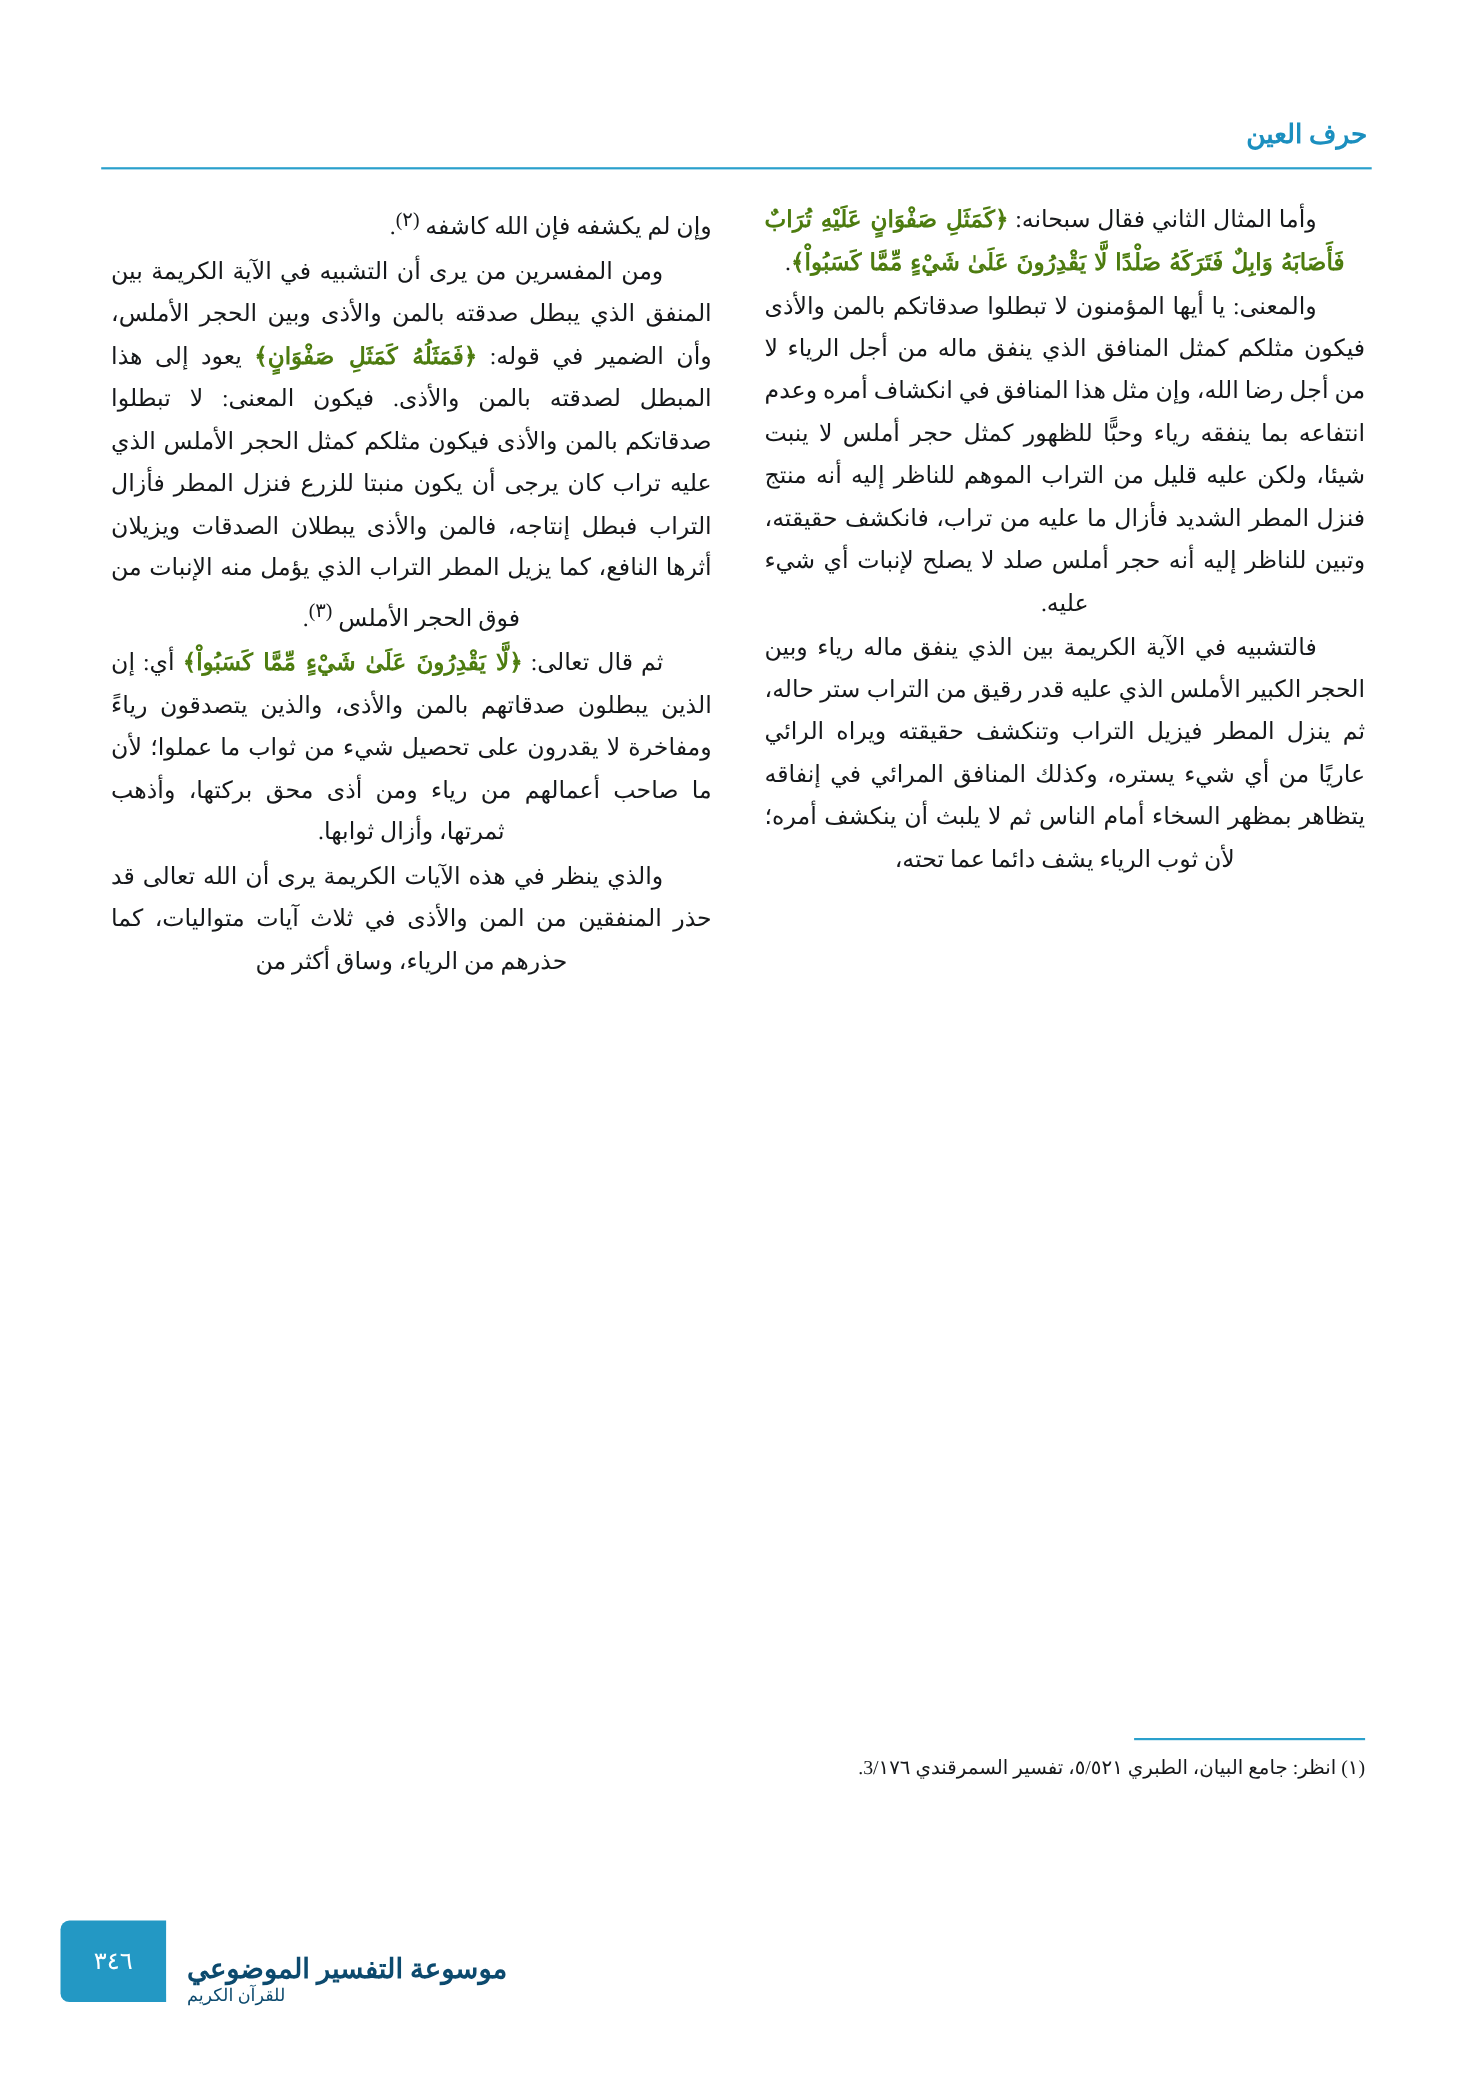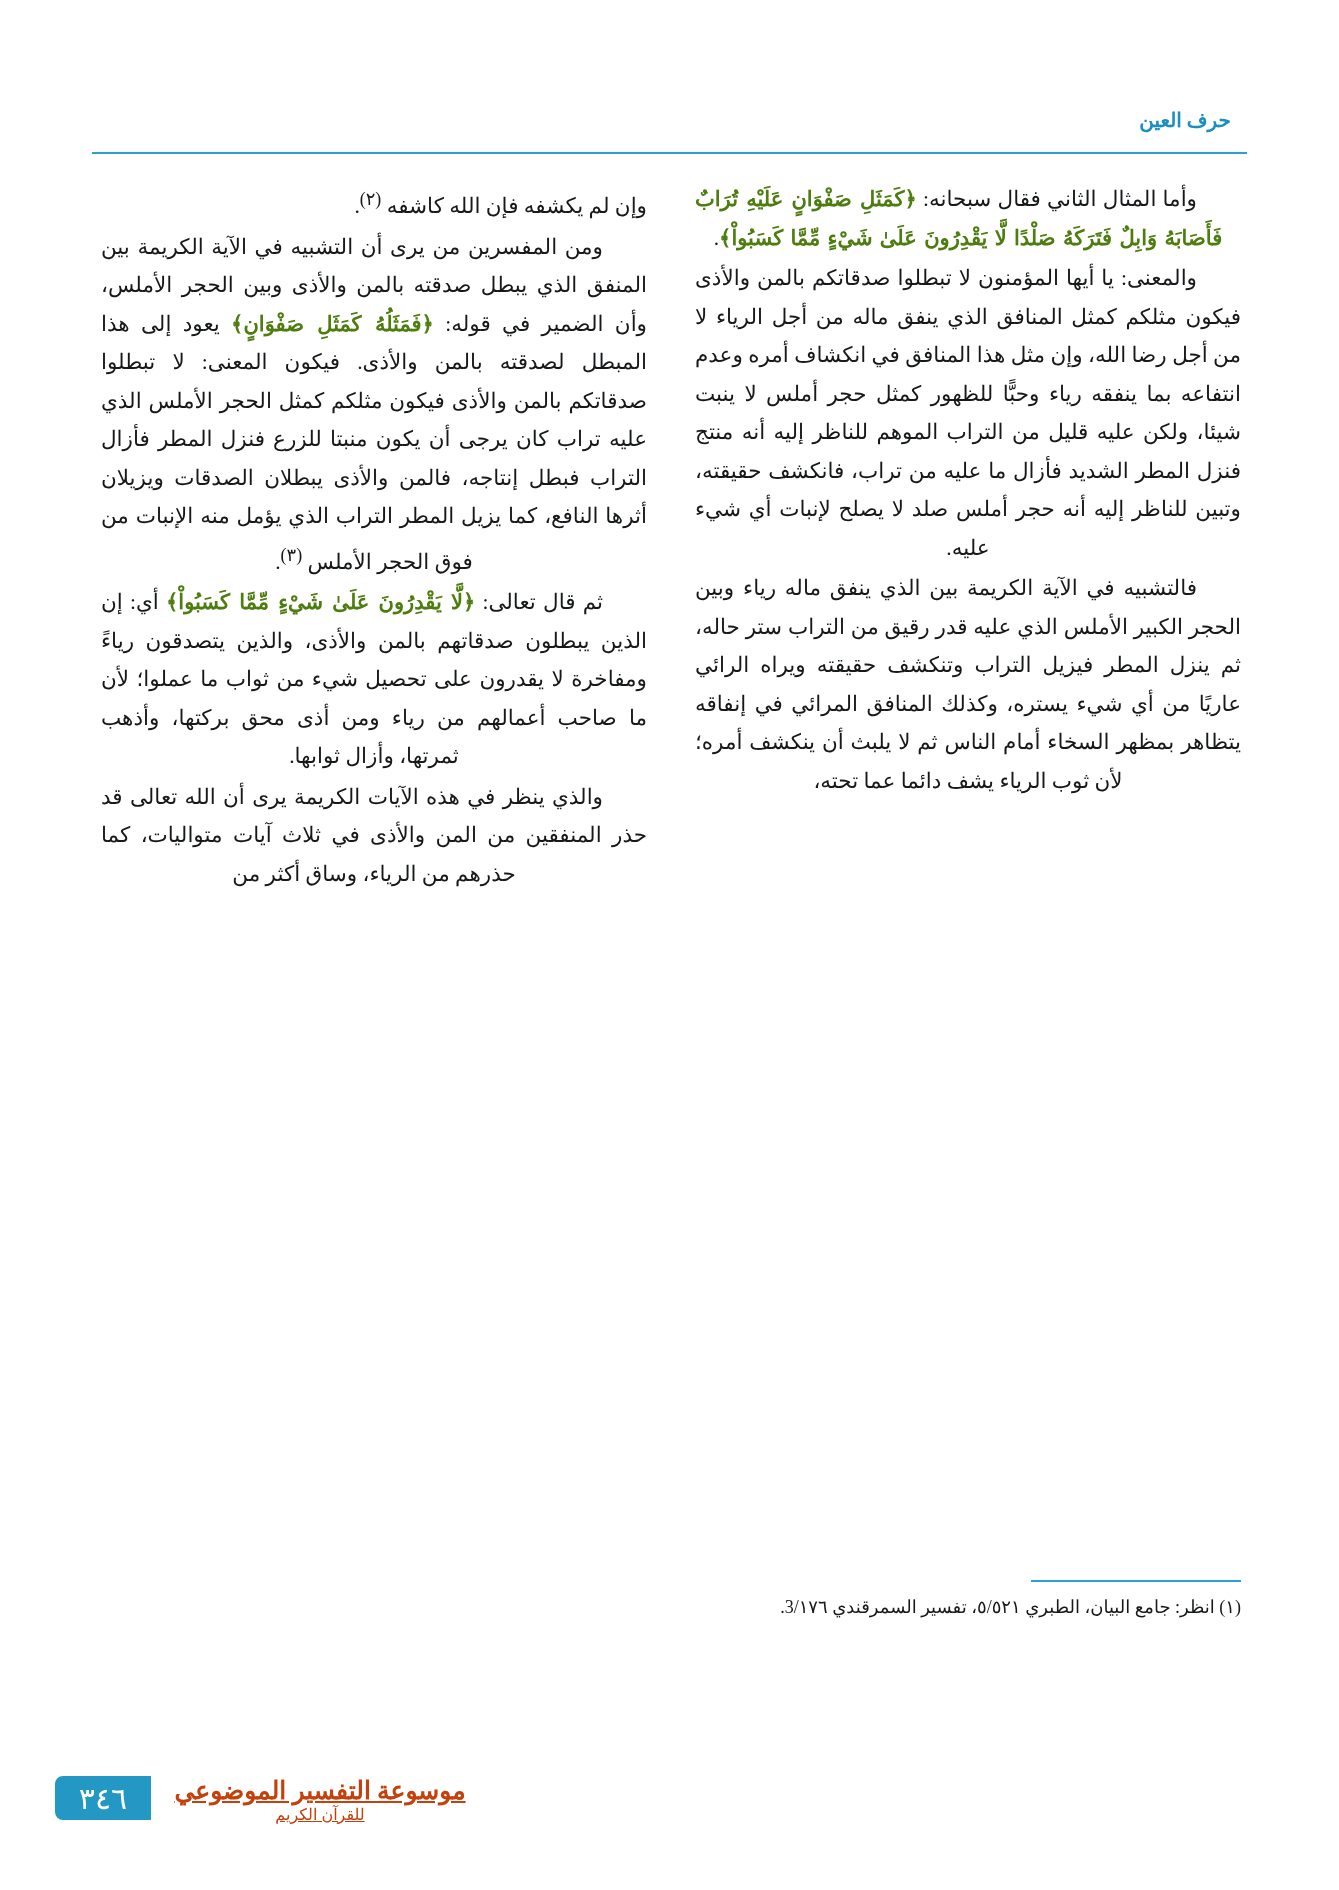--- a/index.html
+++ b/index.html
@@ -24,23 +24,23 @@
   
   .header {
     position: absolute;
     top: 108px;
     right: 92px;
     left: 92px;
     height: 54px;
   }
   .header-title {
     position: absolute;
-    right: 16px;
+    right: 4px;
     top: 0;
-    font-size: 20px;
+    font-size: 24px;
     color: #1b8fbf;
     font-weight: bold;
     letter-spacing: 0px;
     font-family: "Liberation Serif", serif;
   }
   .header-rule {
     position: absolute;
     right: 0;
     left: 0;
     top: 44px;
@@ -127,38 +127,37 @@
     bottom: 52px;
     right: 0;
     left: 0;
     height: 110px;
   }
   .page-number-badge {
     position: absolute;
     left: 55px;
     bottom: 18px;
     width: 96px;
-    height: 44px;
+    height: 74px;
     background: #2398c4;
     border-radius: 8px 0 0 8px;
     color: #ffffff;
-    font-size: 30px;
+    font-size: 22px;
     display: flex;
     align-items: center;
     justify-content: center;
     font-family: "Liberation Serif", serif;
   }
   .colophon {
     position: absolute;
     left: 170px;
     bottom: 14px;
     width: 300px;
-    text-align: center;
-    color: #c2410c;
-    text-decoration: underline;
+    text-align: left;
+    color: #0c4a6e;
   }
   .colophon .line1 {
     font-size: 25px;
     font-weight: bold;
     letter-spacing: -1px;
     line-height: 30px;
   }
   .colophon .line2 {
     font-size: 16px;
     line-height: 18px;

